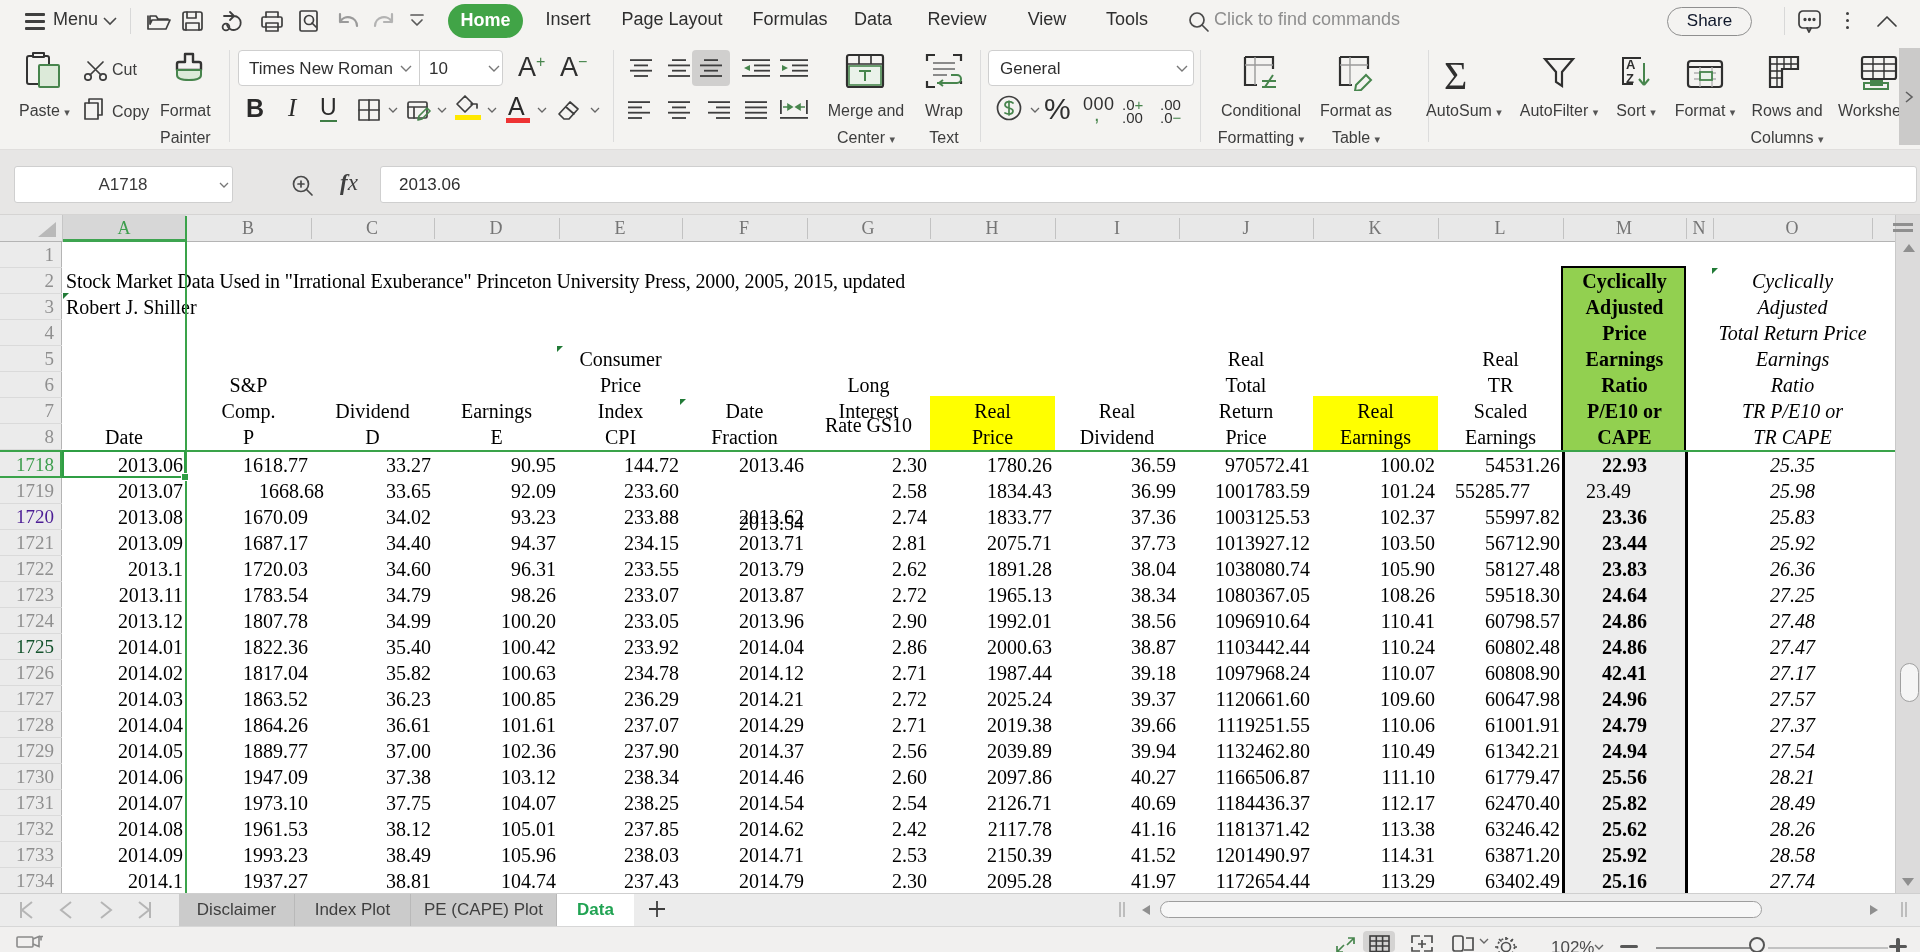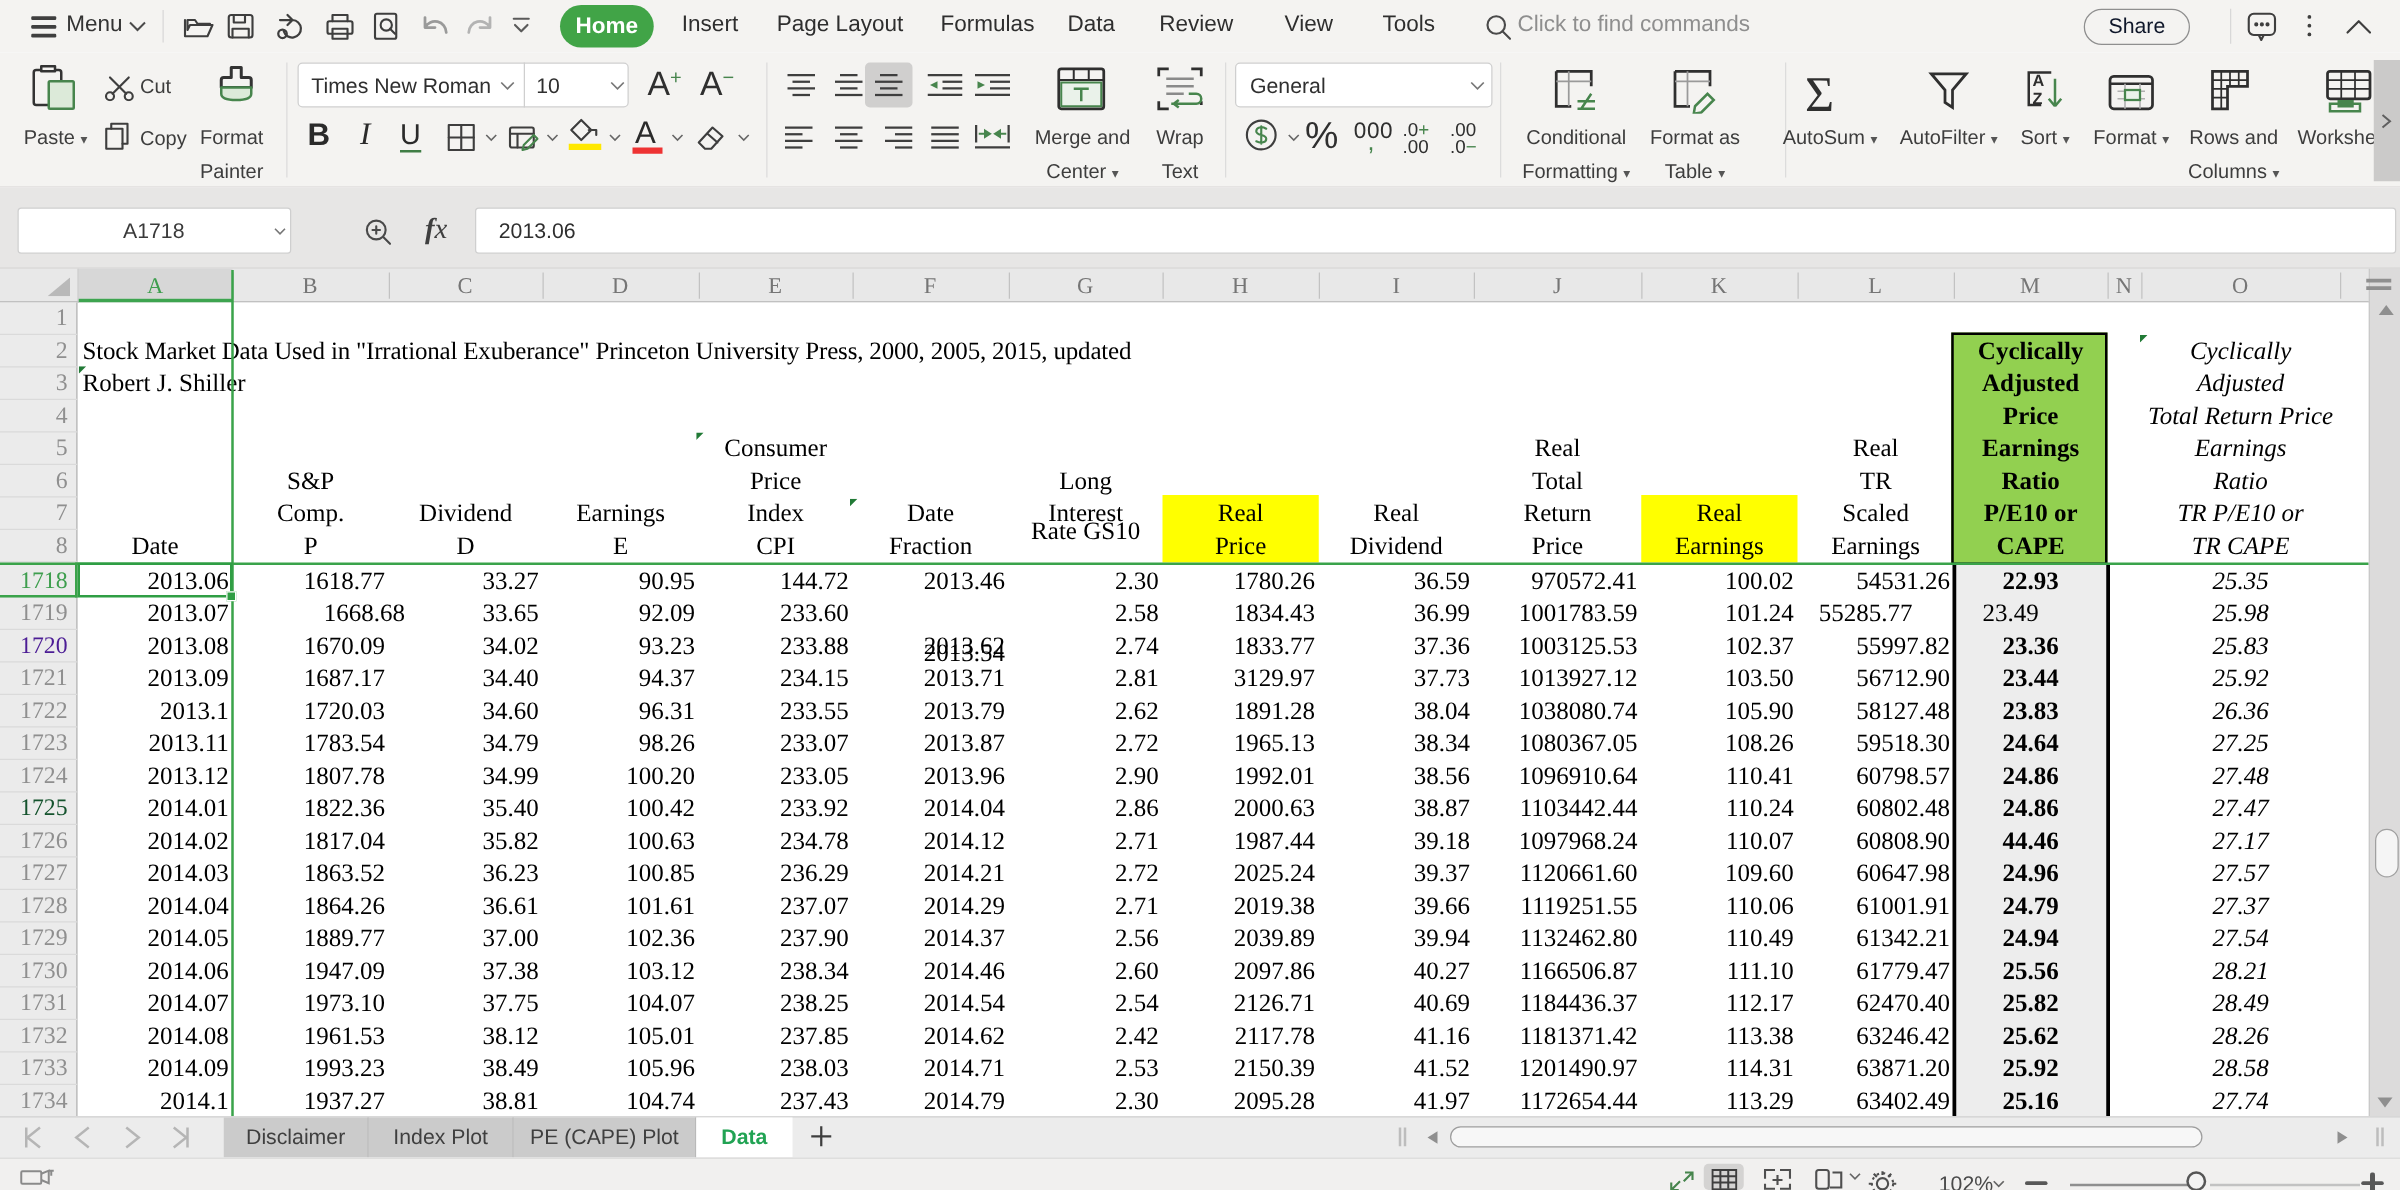--- a/index.html
+++ b/index.html
@@ -510,21 +510,21 @@
 <div class="cell ser" style="left:1438px;top:504px;width:122px;">55997.82</div>
 <div class="ab ser cen" style="left:1563px;top:504px;width:123px;font-weight:bold;">23.36</div>
 <div class="ab ser cen" style="left:1713px;top:504px;width:159px;font-style:italic;">25.83</div>
 <div class="cell ser" style="left:62px;top:530px;width:121px;">2013.09</div>
 <div class="cell ser" style="left:186px;top:530px;width:122px;">1687.17</div>
 <div class="cell ser" style="left:311px;top:530px;width:120px;">34.40</div>
 <div class="cell ser" style="left:434px;top:530px;width:122px;">94.37</div>
 <div class="cell ser" style="left:559px;top:530px;width:120px;">234.15</div>
 <div class="cell ser" style="left:682px;top:530px;width:122px;">2013.71</div>
 <div class="cell ser" style="left:807px;top:530px;width:120px;">2.81</div>
-<div class="cell ser" style="left:930px;top:530px;width:122px;">3129.97</div>
+<div class="cell ser" style="left:930px;top:530px;width:122px;">2075.71</div>
 <div class="cell ser" style="left:1055px;top:530px;width:121px;">37.73</div>
 <div class="cell ser" style="left:1179px;top:530px;width:131px;">1013927.12</div>
 <div class="cell ser" style="left:1313px;top:530px;width:122px;">103.50</div>
 <div class="cell ser" style="left:1438px;top:530px;width:122px;">56712.90</div>
 <div class="ab ser cen" style="left:1563px;top:530px;width:123px;font-weight:bold;">23.44</div>
 <div class="ab ser cen" style="left:1713px;top:530px;width:159px;font-style:italic;">25.92</div>
 <div class="cell ser" style="left:62px;top:556px;width:121px;">2013.1</div>
 <div class="cell ser" style="left:186px;top:556px;width:122px;">1720.03</div>
 <div class="cell ser" style="left:311px;top:556px;width:120px;">34.60</div>
 <div class="cell ser" style="left:434px;top:556px;width:122px;">96.31</div>
@@ -585,21 +585,21 @@
 <div class="cell ser" style="left:311px;top:660px;width:120px;">35.82</div>
 <div class="cell ser" style="left:434px;top:660px;width:122px;">100.63</div>
 <div class="cell ser" style="left:559px;top:660px;width:120px;">234.78</div>
 <div class="cell ser" style="left:682px;top:660px;width:122px;">2014.12</div>
 <div class="cell ser" style="left:807px;top:660px;width:120px;">2.71</div>
 <div class="cell ser" style="left:930px;top:660px;width:122px;">1987.44</div>
 <div class="cell ser" style="left:1055px;top:660px;width:121px;">39.18</div>
 <div class="cell ser" style="left:1179px;top:660px;width:131px;">1097968.24</div>
 <div class="cell ser" style="left:1313px;top:660px;width:122px;">110.07</div>
 <div class="cell ser" style="left:1438px;top:660px;width:122px;">60808.90</div>
-<div class="ab ser cen" style="left:1563px;top:660px;width:123px;font-weight:bold;">44.46</div>
+<div class="ab ser cen" style="left:1563px;top:660px;width:123px;font-weight:bold;">42.41</div>
 <div class="ab ser cen" style="left:1713px;top:660px;width:159px;font-style:italic;">27.17</div>
 <div class="cell ser" style="left:62px;top:686px;width:121px;">2014.03</div>
 <div class="cell ser" style="left:186px;top:686px;width:122px;">1863.52</div>
 <div class="cell ser" style="left:311px;top:686px;width:120px;">36.23</div>
 <div class="cell ser" style="left:434px;top:686px;width:122px;">100.85</div>
 <div class="cell ser" style="left:559px;top:686px;width:120px;">236.29</div>
 <div class="cell ser" style="left:682px;top:686px;width:122px;">2014.21</div>
 <div class="cell ser" style="left:807px;top:686px;width:120px;">2.72</div>
 <div class="cell ser" style="left:930px;top:686px;width:122px;">2025.24</div>
 <div class="cell ser" style="left:1055px;top:686px;width:121px;">39.37</div>

